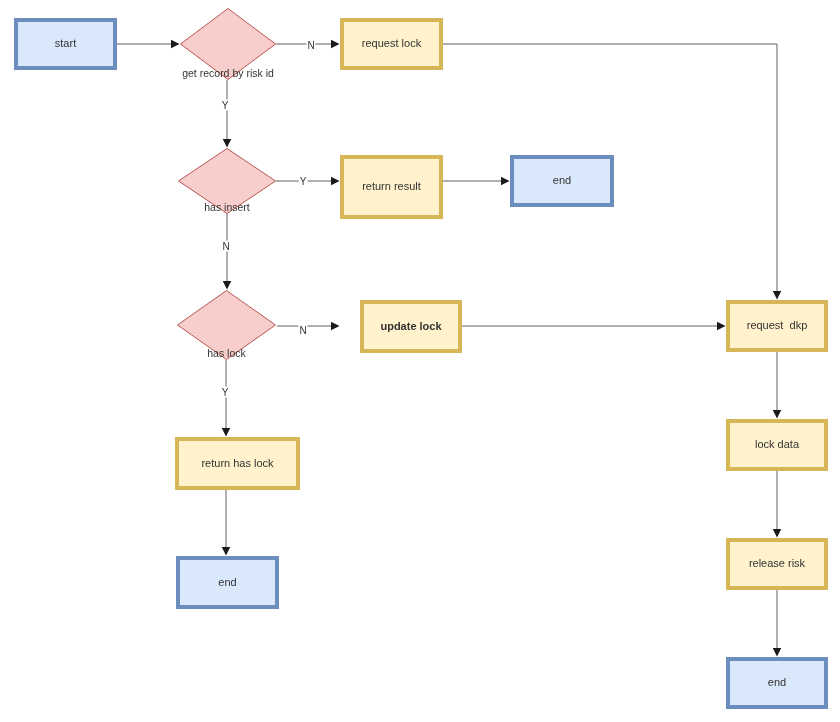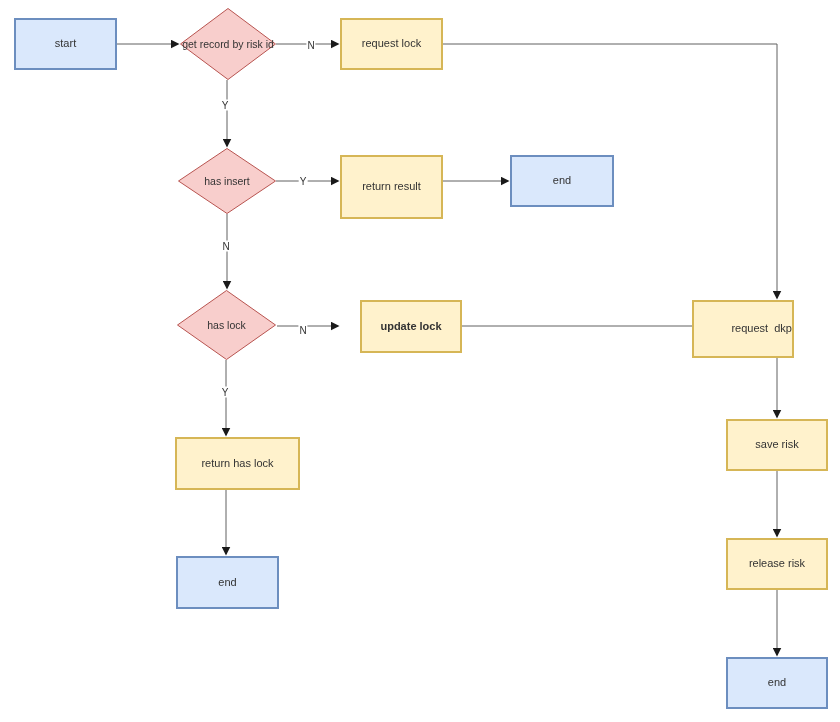--- a/index.html
+++ b/index.html
@@ -17,24 +17,24 @@
     width: 100%; height: 100%;
   }
   .node-layer { position: absolute; left: 0; top: 0; width: 100%; height: 100%; }
   .node {
     position: absolute;
     box-sizing: border-box;
     display: flex;
     align-items: center;
     justify-content: center;
   }
-  .node.rect { border: 2px solid #8b5cf6; }
+  .node.rect { border: 4px solid #8b5cf6; }
   .node.blue   { background: var(--blue_fill);   border-color: var(--blue_stroke); }
   .node.yellow { background: var(--yellow_fill); border-color: var(--yellow_stroke); }
-  .node.diamond { background: transparent; border: none; }
+  .node.diamond { background: transparent; border: none; align-items: flex-end; }
   .diamond-svg { position: absolute; left: 0; top: 0; overflow: visible; }
   .diamond-shape { fill: var(--pink_fill); stroke: var(--pink_stroke); stroke-width: 1; }
   .node-label {
     position: relative;
     font-size: 11px;
     color: var(--text_color);
     white-space: pre;
     text-align: center;
     line-height: 1.2;
     pointer-events: none;
@@ -116,25 +116,25 @@
       </div>
       <div class="node rect yellow" style="left: 360px; top: 300px; width: 102px; height: 53px; font-weight: bold;">
         <div class="node-label">update lock</div>
       </div>
       <div class="node rect yellow" style="left: 175px; top: 437px; width: 125px; height: 53px;">
         <div class="node-label">return has lock</div>
       </div>
       <div class="node rect blue" style="left: 176px; top: 556px; width: 103px; height: 53px;">
         <div class="node-label">end</div>
       </div>
-      <div class="node rect yellow" style="left: 692px; top: 300px; width: 102px; height: 58px; justify-content: flex-end;">
+      <div class="node rect yellow" style="left: 726px; top: 300px; width: 102px; height: 52px;">
         <div class="node-label">request  dkp</div>
       </div>
       <div class="node rect yellow" style="left: 726px; top: 419px; width: 102px; height: 52px;">
-        <div class="node-label">save risk</div>
+        <div class="node-label">lock data</div>
       </div>
       <div class="node rect yellow" style="left: 726px; top: 538px; width: 102px; height: 52px;">
         <div class="node-label">release risk</div>
       </div>
       <div class="node rect blue" style="left: 726px; top: 657px; width: 102px; height: 52px;">
         <div class="node-label">end</div>
       </div>
     </div>
 </div>
 

